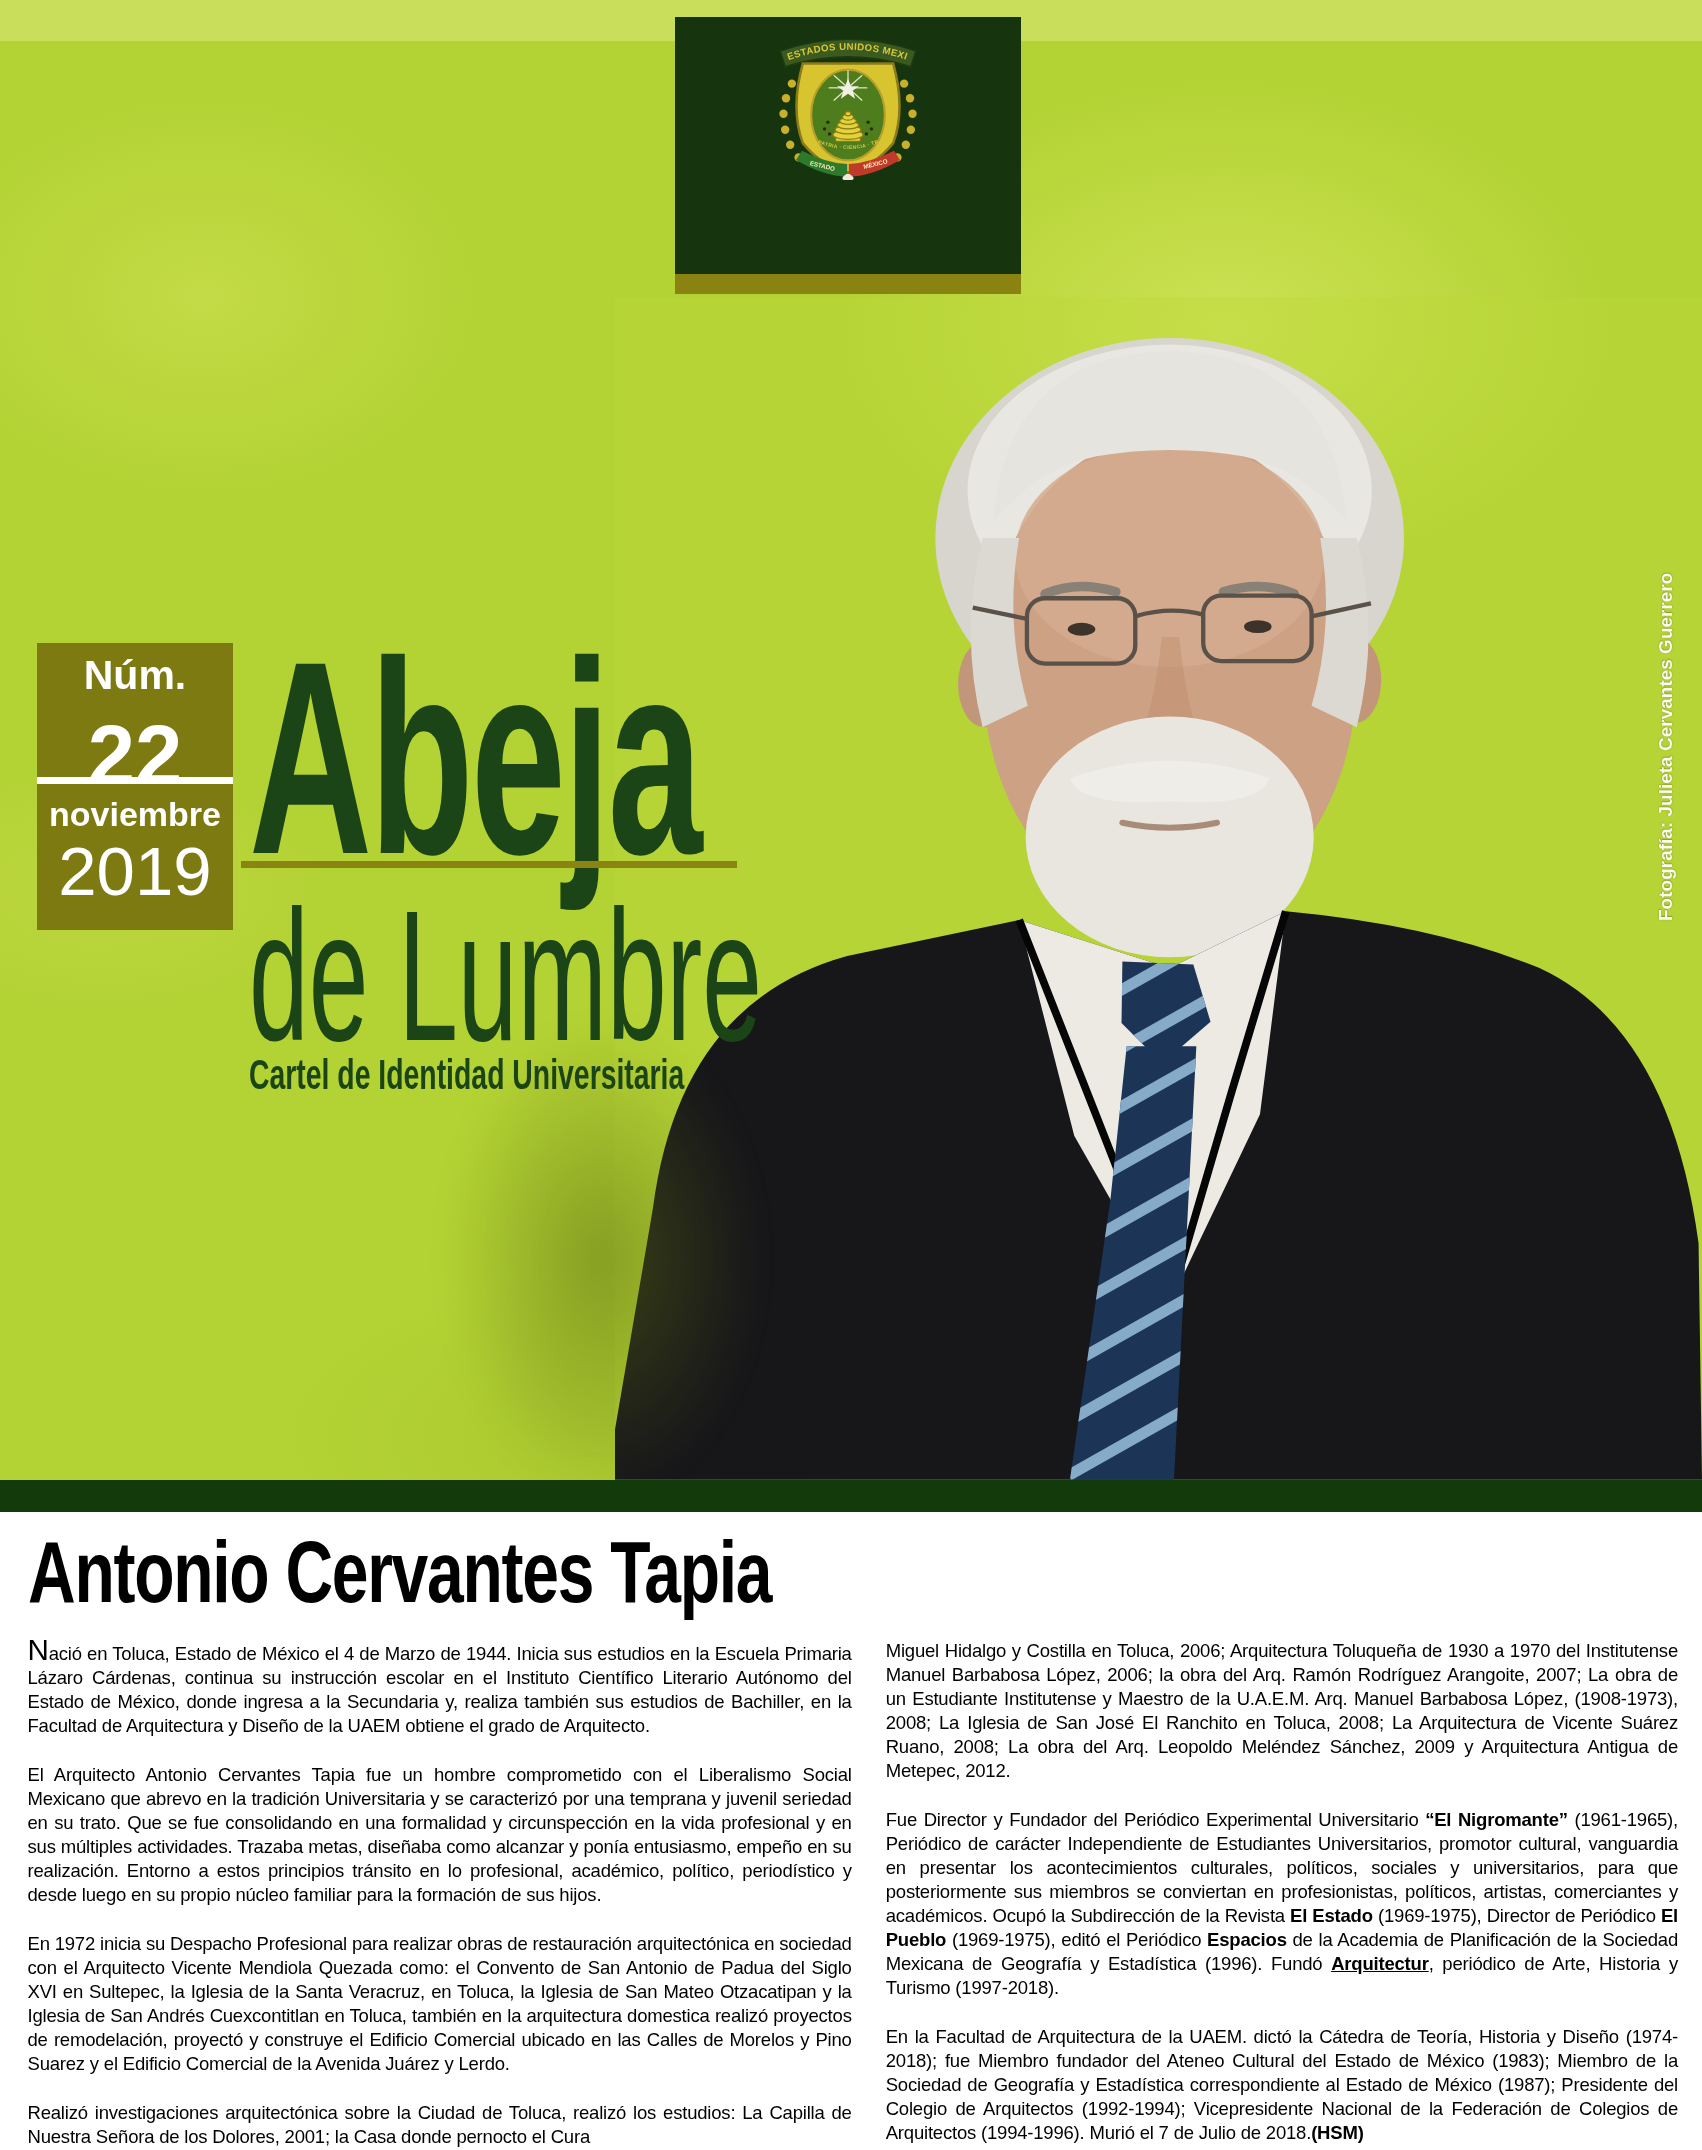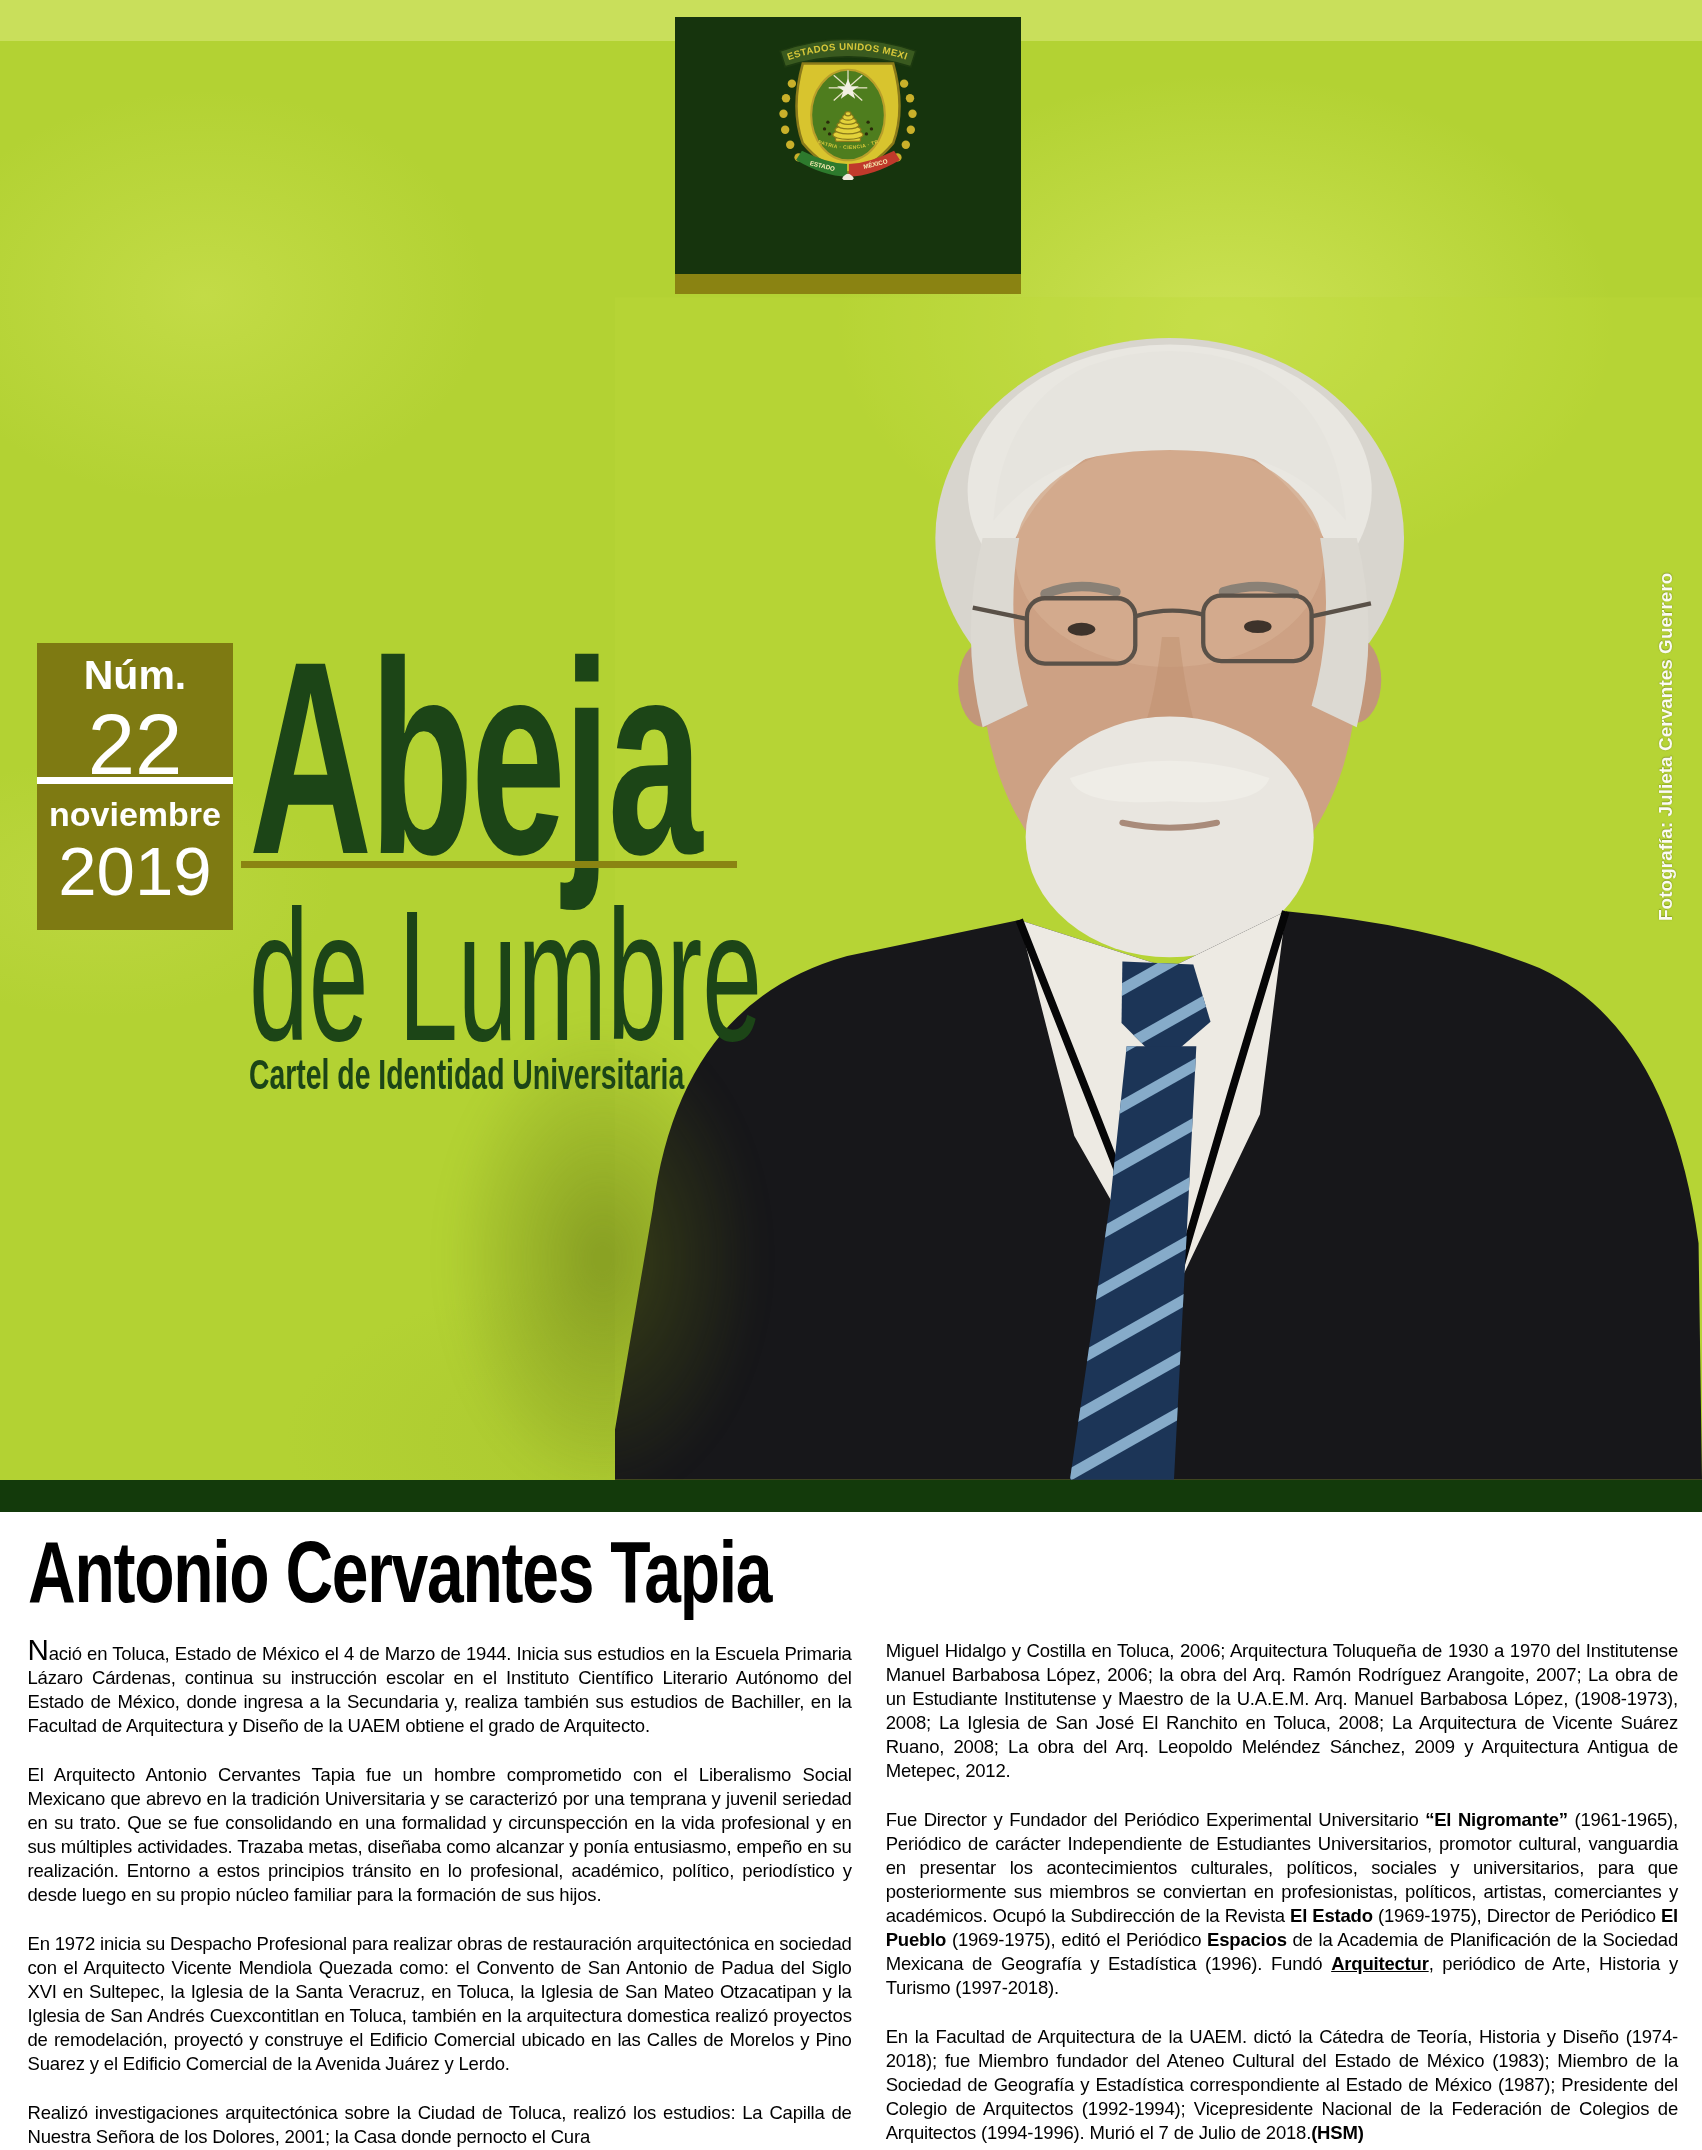--- a/index.html
+++ b/index.html
@@ -24,21 +24,21 @@
   .logo-box .uni-name{position:absolute;left:0;top:163px;width:100%;text-align:center;color:#ffffff;
     font-size:25px;font-weight:700;line-height:1.45;letter-spacing:0.2px;}
   .logo-box .gold-bar{position:absolute;left:0;bottom:0;width:100%;height:20px;background:#8a8312;}
 
   
   .issue-box{position:absolute;left:37px;width:196px;background:#7e7a12;color:#fff;text-align:center;}
   .issue-box.first{top:643px;height:150px;}
   .issue-divider{position:absolute;left:37px;top:777px;width:196px;height:6.9px;background:#ffffff;}
   .issue-box.second{top:784px;height:146px;}
   .issue-label{font-size:41px;font-weight:700;margin-top:12px;line-height:1;}
-  .issue-number{font-size:85px;font-weight:400;line-height:1;margin-top:6px;}
+  .issue-number{font-size:85px;font-weight:700;line-height:1;margin-top:17px;}
   .issue-month{font-size:34px;font-weight:700;margin-top:13px;line-height:1;}
   .issue-year{font-size:69px;font-weight:400;line-height:1;margin-top:6px;}
 
   
   .title-main{position:absolute;left:249px;top:631px;color:#1c4517;font-weight:700;font-size:275px;
     line-height:.92;letter-spacing:-4.3px;transform:scaleX(.62);transform-origin:left top;white-space:nowrap;}
   .title-underline{position:absolute;left:241px;top:861px;width:496px;height:6.9px;background:#8a8412;}
   .title-sub{position:absolute;left:249px;top:884px;color:#1c4517;font-weight:400;font-size:185px;
     line-height:1;letter-spacing:0px;transform:scaleX(.58);transform-origin:left top;white-space:nowrap;}
   .title-tagline{position:absolute;left:249px;top:1053px;color:#1c4517;font-weight:700;font-size:43px;

